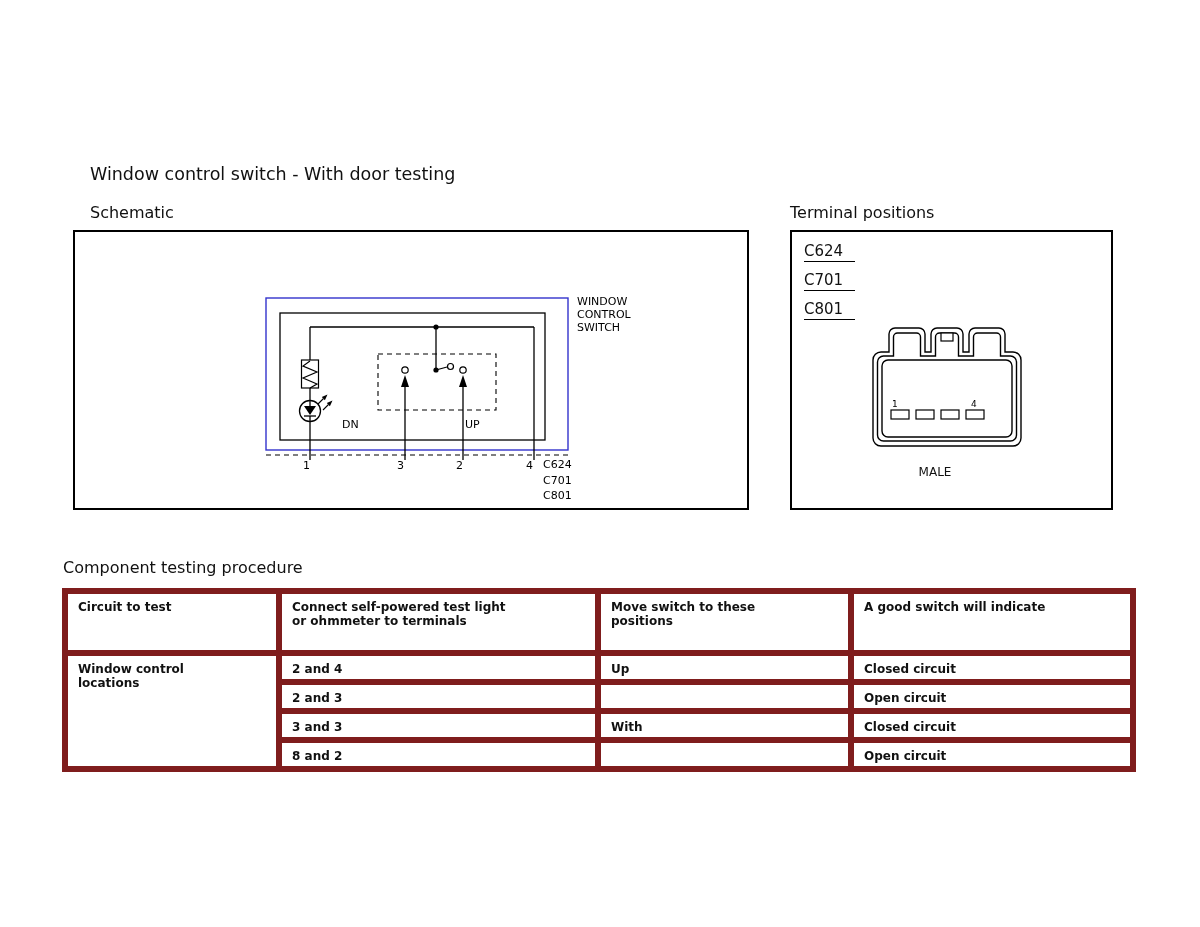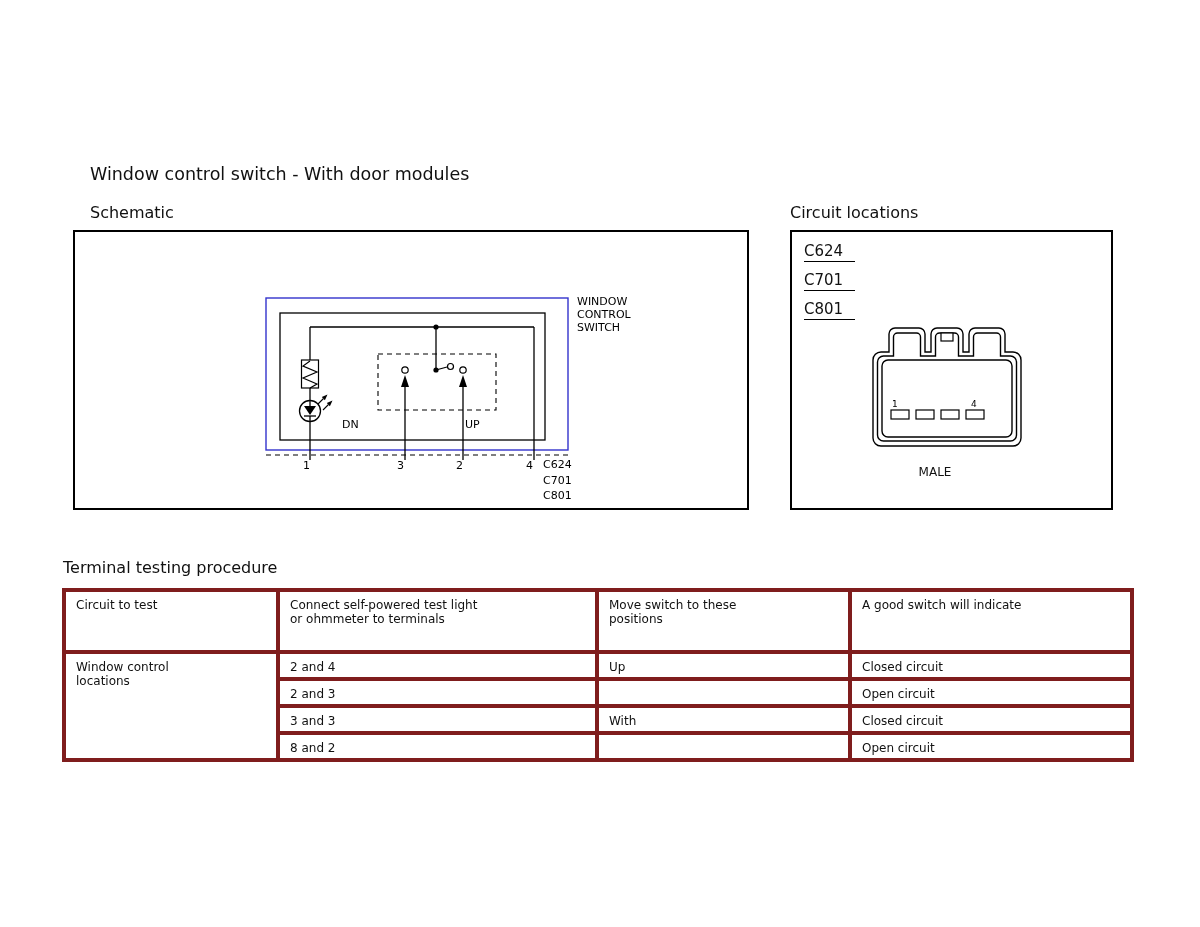--- a/index.html
+++ b/index.html
@@ -54,40 +54,40 @@
   .male-label { position: absolute; left: 63px; top: 233px; width: 160px; text-align: center; font-size: 12px; }
 
   table.testing {
     position: absolute; left: 62px; top: 588px;
     width: 1068px;
     border-collapse: collapse;
     border: 2px solid #000;
     table-layout: fixed;
   }
   table.testing th, table.testing td {
-    border: 4px solid #7f1d1d;
+    border: 6px solid #7f1d1d;
     font-size: 12px;
-    font-weight: 400;
+    font-weight: 700;
     text-align: left;
     vertical-align: top;
     padding: 6px 8px 3px 10px;
     white-space: pre-line;
   }
   table.testing thead tr { height: 62px; }
   table.testing tbody tr { height: 27px; }
 </style>
 </head>
 <body>
 
 <div class="canvas">
 
-  <h1 class="title">Window control switch - With door modules</h1>
+  <h1 class="title">Window control switch - With door testing</h1>
 
   <div class="section-heading schematic-heading">Schematic</div>
-  <div class="section-heading terminal-heading">Circuit locations</div>
+  <div class="section-heading terminal-heading">Terminal positions</div>
 
   <div class="panel schematic-box">
     <svg class="abs" style="left:0;top:0" width="672" height="276" viewBox="0 0 672 276">
 
       <rect x="191" y="66" width="302" height="152" fill="none" stroke-width="1.4" style="stroke: var(--highlight)"></rect>
 
       <rect x="205" y="81" width="265" height="127" fill="none" stroke="#000" stroke-width="1.3"></rect>
 
       <g stroke="#000" stroke-width="1.3" fill="none">
 
@@ -178,21 +178,21 @@
         <rect x="74" y="98" width="18" height="9"></rect>
         <rect x="99" y="98" width="18" height="9"></rect>
       </g>
       <text x="25" y="95" font-size="9" fill="#000" font-family="DejaVu Sans, sans-serif">1</text>
       <text x="104" y="95" font-size="9" fill="#000" font-family="DejaVu Sans, sans-serif">4</text>
     </svg>
 
     <div class="male-label">MALE</div>
   </div>
 
-  <div class="testing-heading">Terminal testing procedure</div>
+  <div class="testing-heading">Component testing procedure</div>
 
   <table class="testing">
     <colgroup>
       <col style="width:214px">
         <col style="width:319px">
         <col style="width:253px">
         <col style="width:282px">
     </colgroup>
     <thead>
       <tr>

